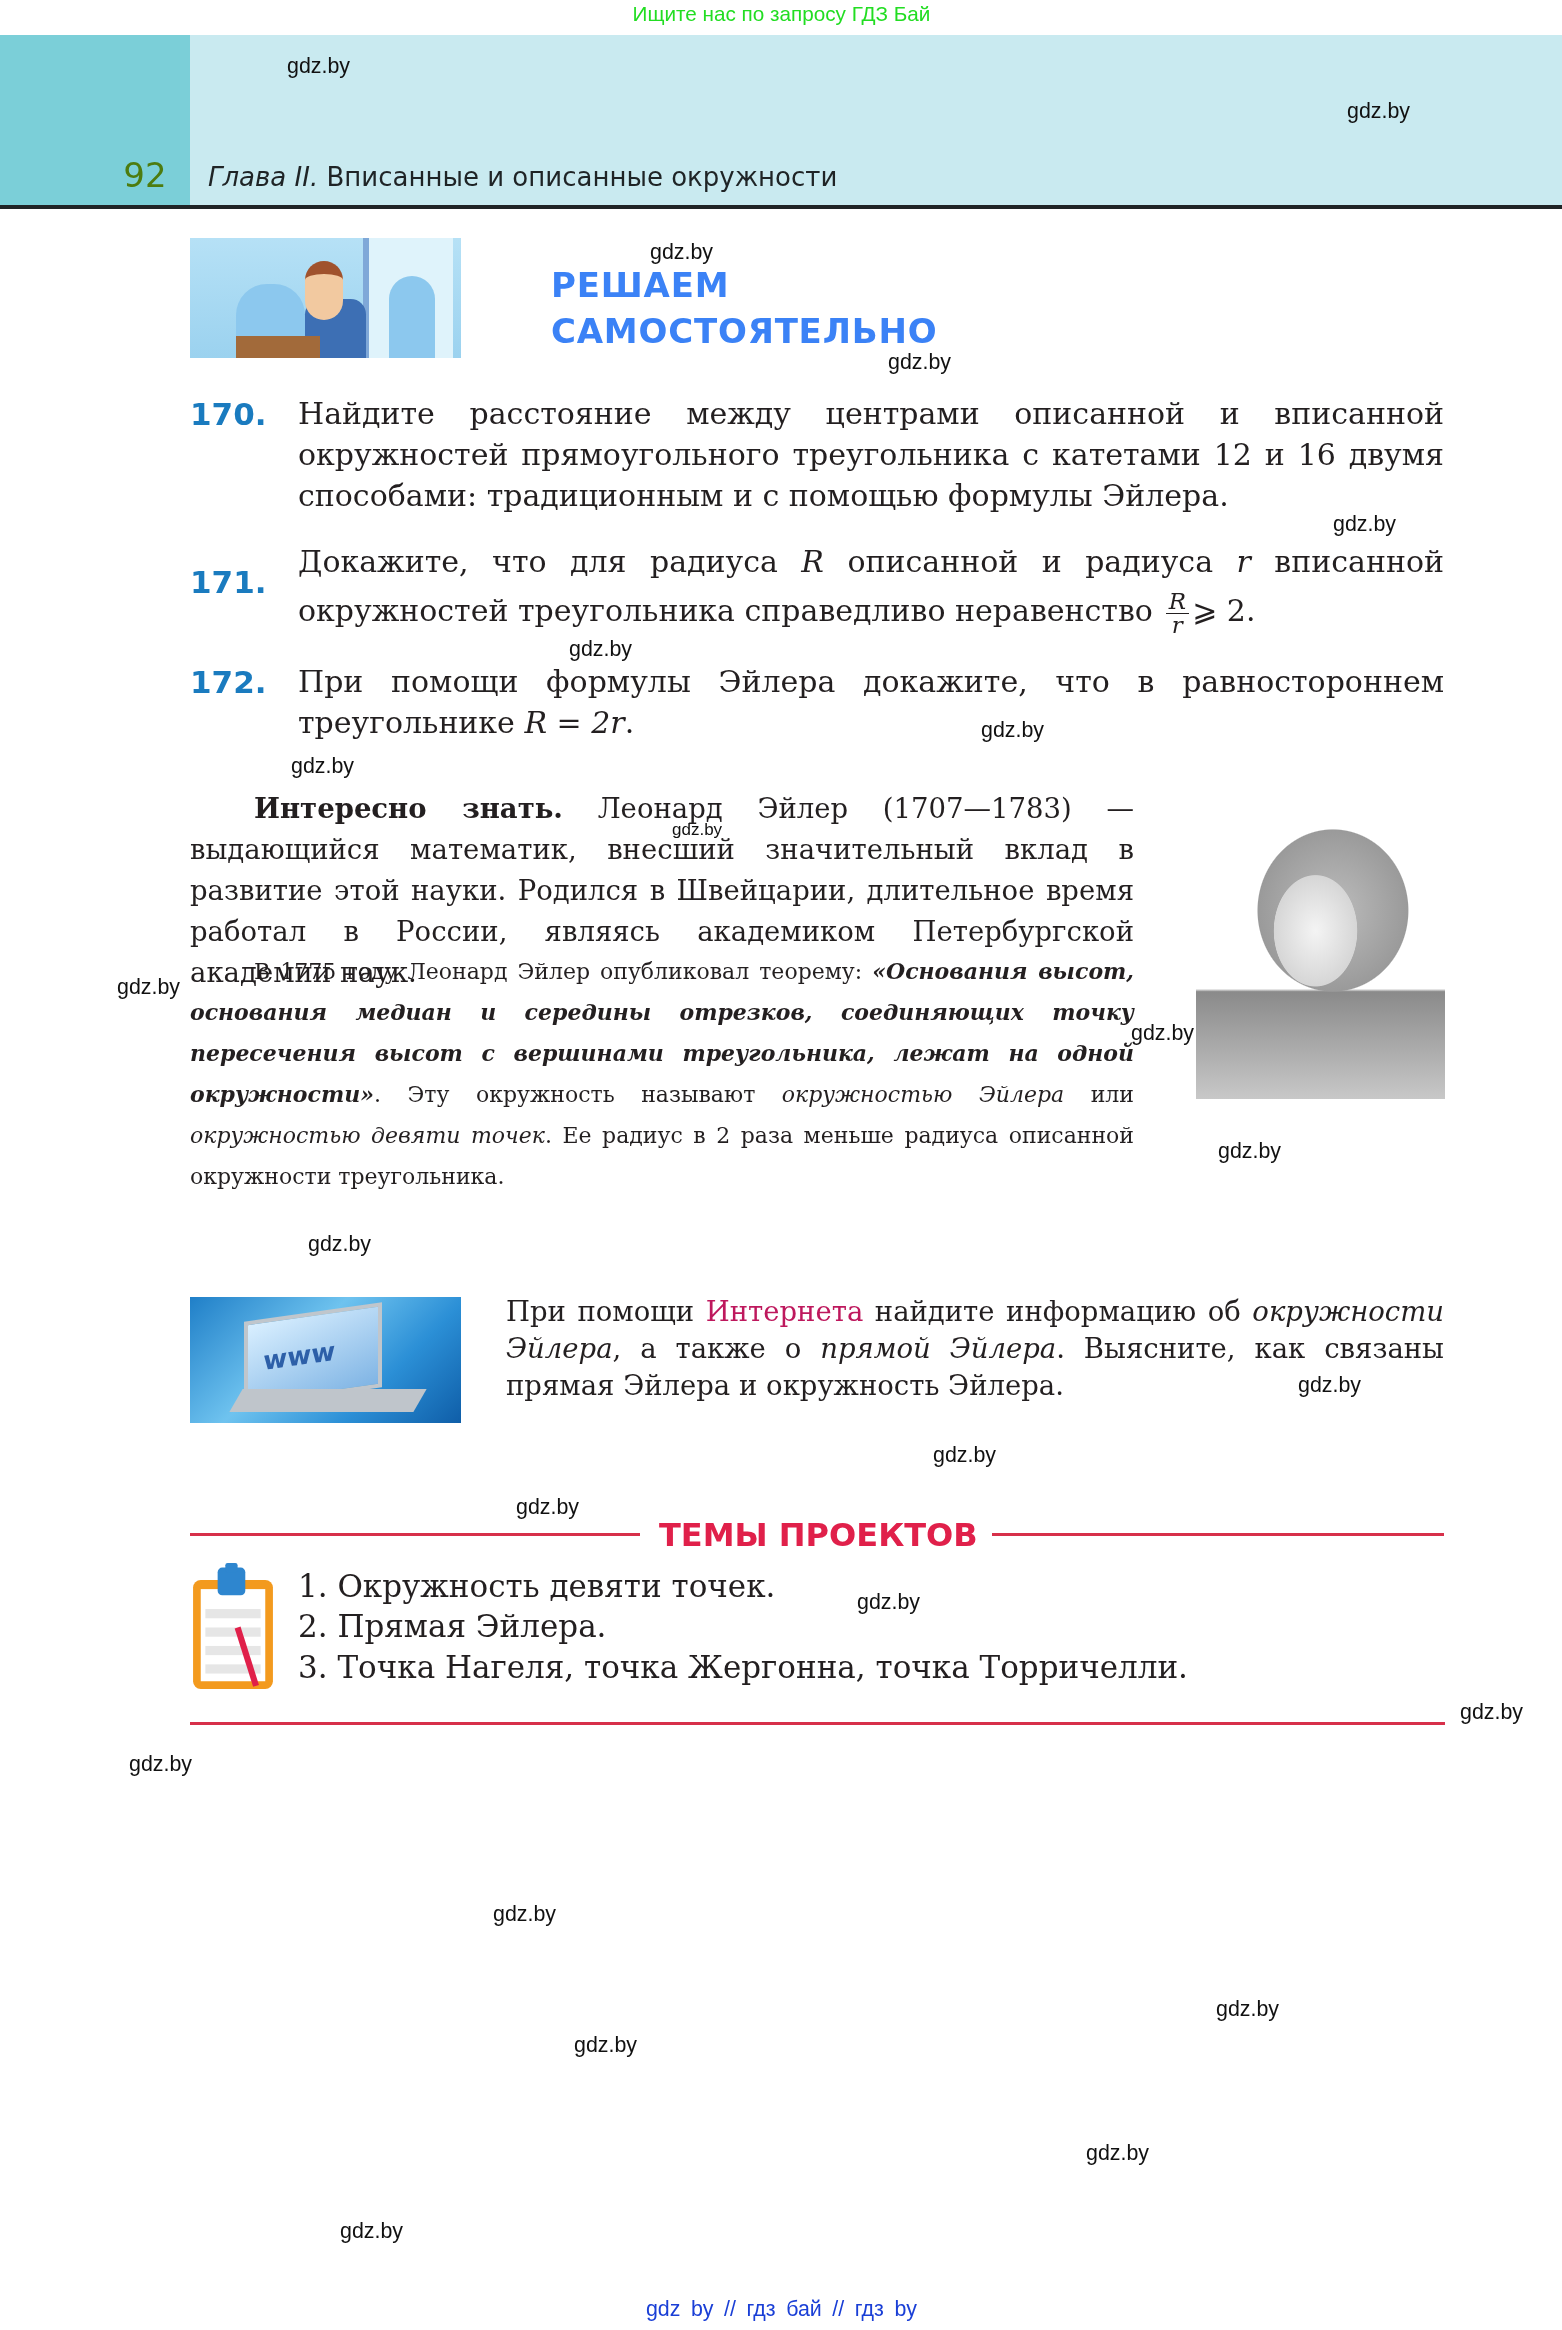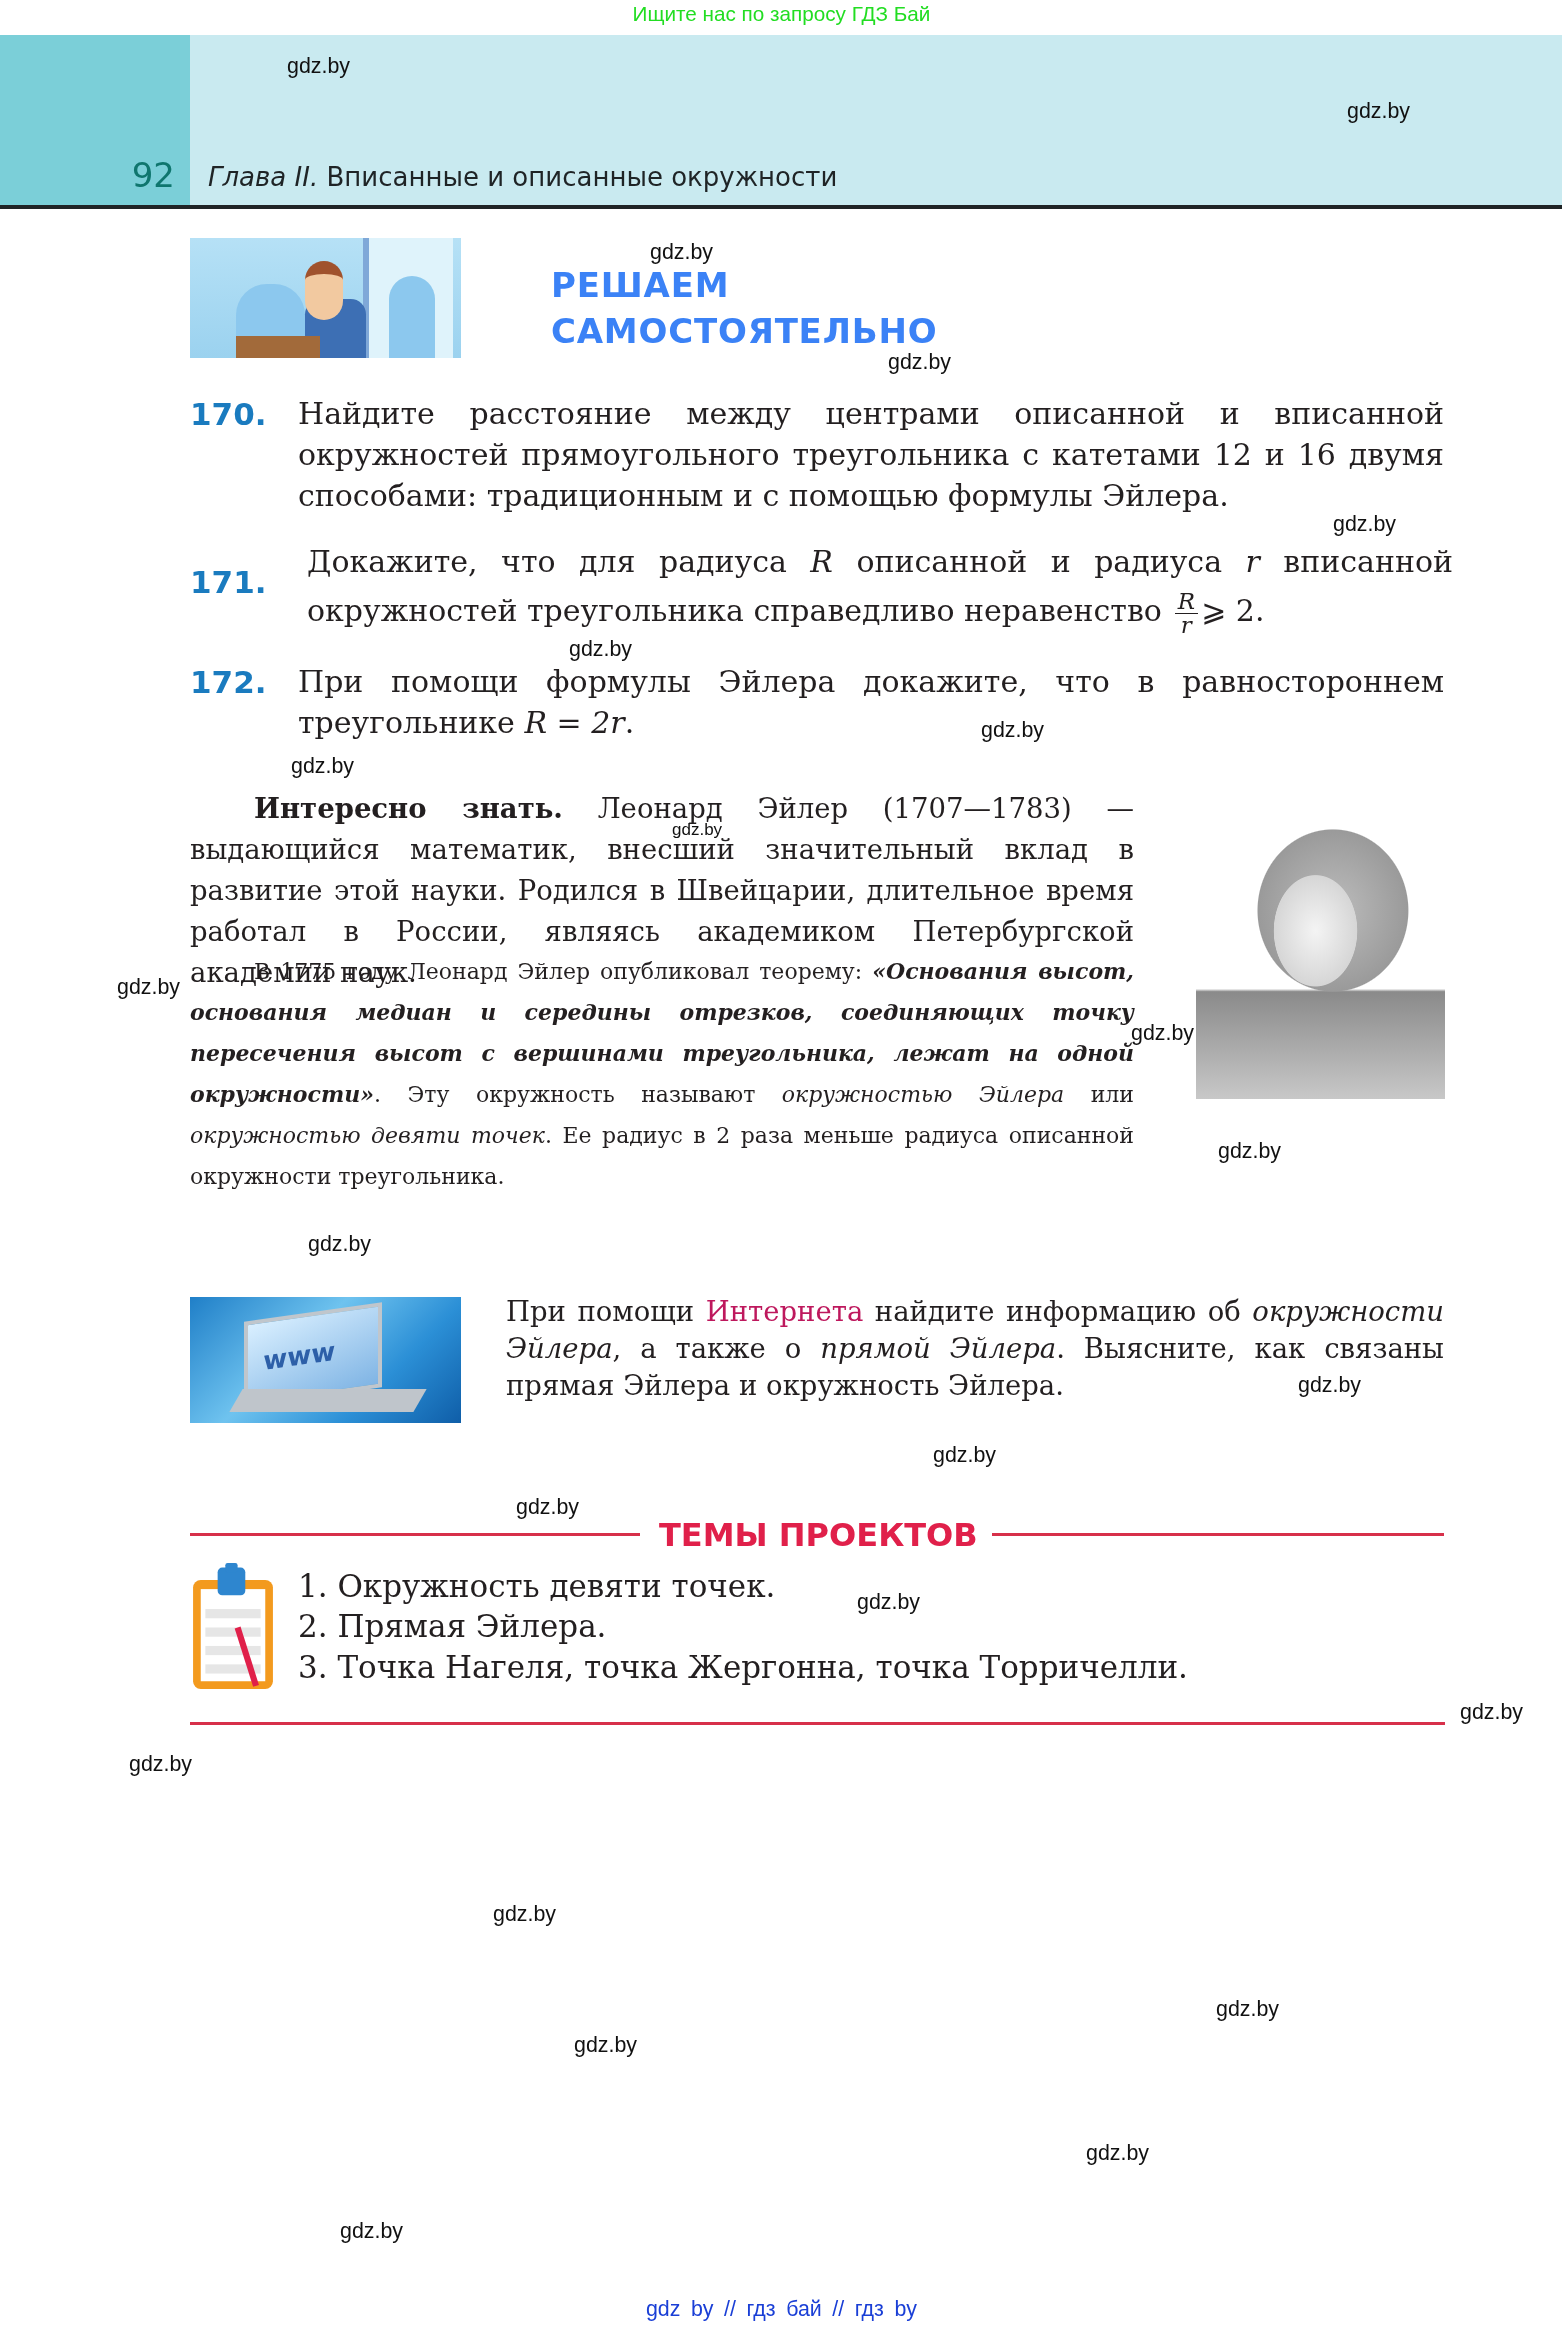--- a/index.html
+++ b/index.html
@@ -4,22 +4,22 @@
 <style>
   html, body { margin:0; padding:0; }
   body { width:1563px; height:2330px; position:relative; background:#ffffff; overflow:hidden;
          font-family:"DejaVu Serif", serif; color:#231f20; }
   .abs { position:absolute; }
   .topnote { top:1.5px; left:0; width:1563px; text-align:center; font-family:"Liberation Sans", sans-serif;
              font-size:20.7px; color:#22dd22; }
   .band { top:35px; left:0; width:1563px; height:170px; background:#c9eaf0; }
   .band-dark { top:35px; left:0; width:190px; height:170px; background:#7bcfd8; }
   .band-line { top:205px; left:0; width:1563px; height:3.8px; background:#1f2426; }
-  .pagenum { left:115px; top:155px; width:60px; text-align:right; font-family:"DejaVu Sans", sans-serif;
-             font-size:34px; color:#0f766e; }
+  .pagenum { left:115px; top:155px; width:60px; text-align:center; font-family:"DejaVu Sans", sans-serif;
+             font-size:34px; color:#4d7c0f; }
   .chapter { left:208px; top:162px; font-family:"DejaVu Sans", sans-serif; font-size:26px; color:#1f2426; white-space:nowrap; }
   .chapter i { font-style:italic; }
   .wm { font-family:"Liberation Sans", sans-serif; font-size:21.4px; color:#111; white-space:nowrap; }
   .wm.small { font-size:17px; }
   .pic-student { left:190px; top:238px; width:271px; height:120px; background:linear-gradient(180deg,#b6e1f6,#9bd2ef); overflow:hidden; }
   .pic-student .win { position:absolute; right:7.7px; top:0; width:84px; height:120px; background:#dff3fb; border-left:6.1px solid #7fa8d8; }
   .pic-student .ghost1 { position:absolute; left:46px; top:46px; width:69px; height:74px; background:#8cc8ee; border-radius:31px 31px 0 0; }
   .pic-student .ghost2 { position:absolute; left:199px; top:38px; width:46px; height:82px; background:#8cc8ee; border-radius:23px 23px 0 0; }
   .pic-student .body { position:absolute; left:115px; top:61px; width:61px; height:59px; background:#3d6fb4; border-radius:15.3px 15.3px 0 0; }
   .pic-student .head { position:absolute; left:115px; top:23px; width:38px; height:46px; background:#f2c9a0; border-radius:19px; border-top:13.8px solid #a0522d; }
@@ -68,21 +68,21 @@
     <div class="head"></div>
     <div class="desk"></div>
 </div>
 <div class="abs heading-blue" style="top:265px;">РЕШАЕМ</div>
 <div class="abs heading-blue" style="top:311px;">САМОСТОЯТЕЛЬНО</div>
 
 <div class="abs task-num" style="top:396px;">170.</div>
 <div class="abs para" style="left:298px; top:393px; width:1146px;">Найдите расстояние между центрами описанной и вписанной окружностей прямоугольного треугольника с катетами 12 и 16 двумя способами: традиционным и с помощью формулы Эйлера.</div>
 
 <div class="abs task-num" style="top:540px;margin-top:24px;">171.</div>
-<div class="abs para" style="left:298px; top:537px; width:1146px; line-height:49px;margin-left:9px;">
+<div class="abs para" style="left:298px; top:537px; width:1146px; line-height:49px;">
   <span>Докажите, что для радиуса</span>
   <i>R</i>
   <span>описанной и радиуса</span>
   <i>r</i>
   <span>вписанной окружностей треугольника справедливо неравенство</span>
   <span class="frac"><span class="n">R</span><span class="d">r</span></span><span>⩾ 2.</span>
 </div>
 
 <div class="abs task-num" style="top:664px;">172.</div>
 <div class="abs para" style="left:298px; top:661px; width:1146px;">

